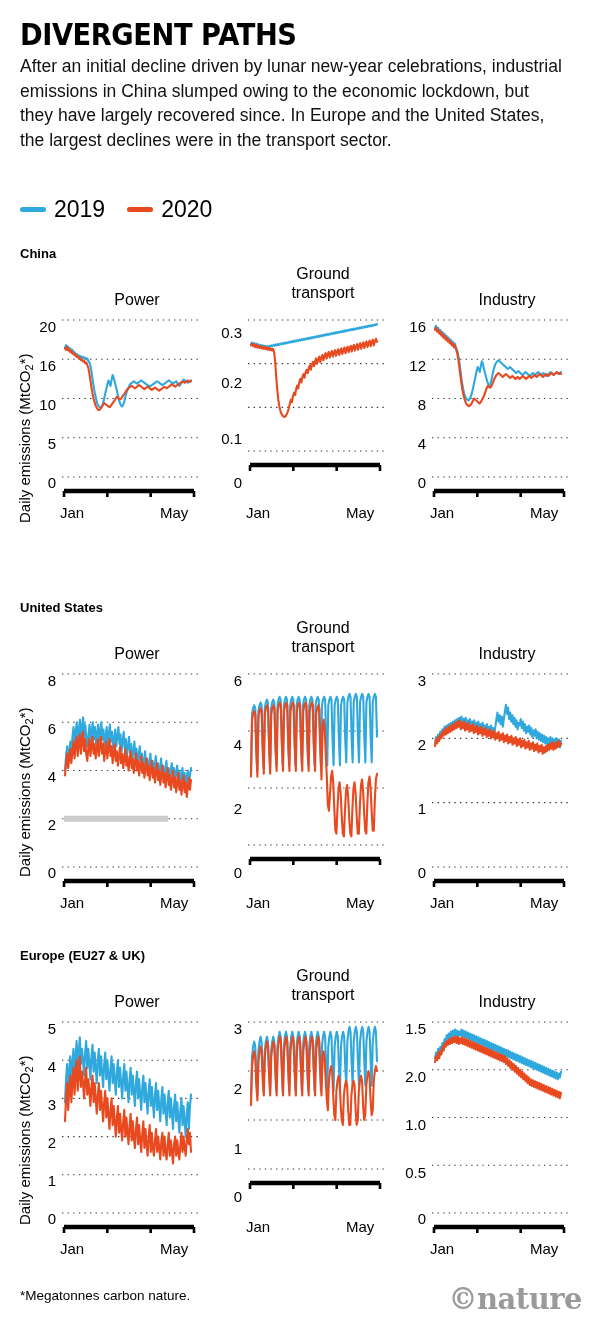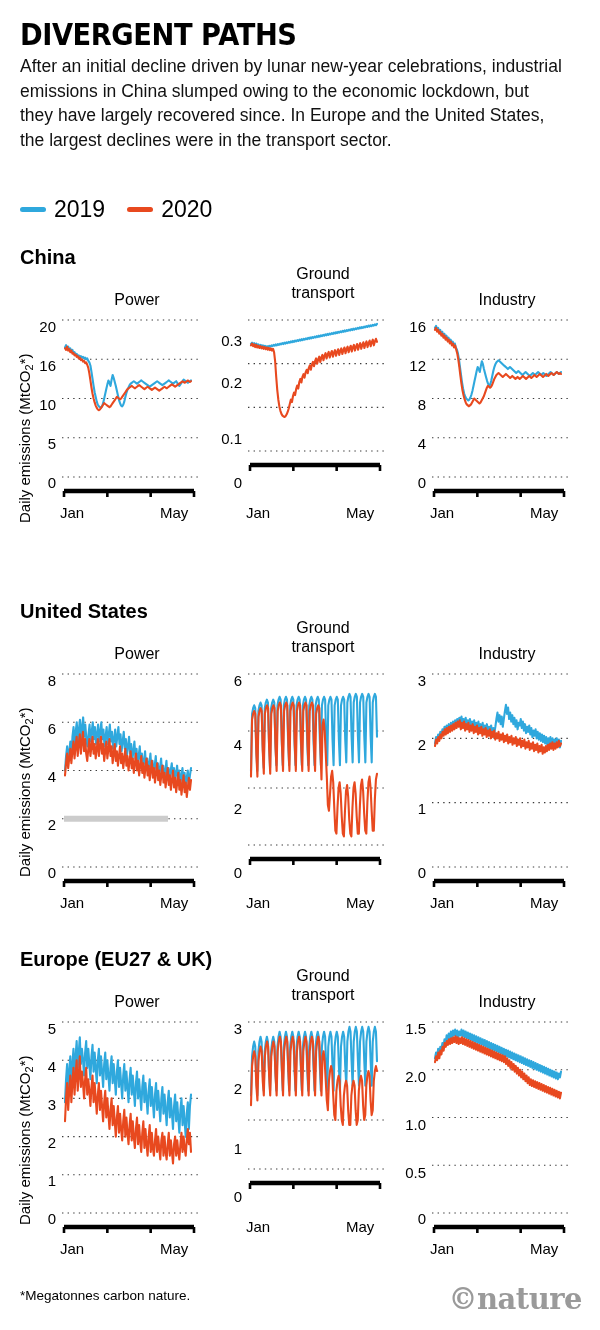--- a/index.html
+++ b/index.html
@@ -70,21 +70,21 @@
   
   .region {
     position: absolute;
     left: 0;
     width: 600px;
   }
   .region-title {
     position: absolute;
     left: 20px;
     top: 0;
-    font-size: 20px;
+    font-size: 13px;
     font-weight: bold;
   }
   .axis-label {
     position: absolute;
     font-size: 15px;
     writing-mode: vertical-rl;
     transform: rotate(180deg);
     white-space: nowrap;
     letter-spacing: 0px;
   }
@@ -186,21 +186,21 @@
       </div>
       <div class="x-label" style="left:-2px; top:214px;">Jan</div>
       <div class="x-label" style="left:98px; top:214px;">May</div>
     </div>
 
     <div class="panel" style="left:248px; top:18px; width:150px;">
       <div class="panel-title">
         <span>Ground</span><br>
         <span>transport</span>
       </div>
-      <div class="tick-label" style="left:-46px; top:68px; width:40px;">0.3</div>
+      <div class="tick-label" style="left:-46px; top:60px; width:40px;">0.3</div>
       <div class="tick-label" style="left:-46px; top:110px; width:40px;">0.2</div>
       <div class="tick-label" style="left:-46px; top:166px; width:40px;">0.1</div>
       <div class="tick-label" style="left:-46px; top:210px; width:40px;">0</div>
       <div class="plot" style="left:0; top:54px;">
         <svg width="138" height="159" viewBox="0 0 138 159">
             <line x1="0" x2="136" y1="89.33333333333333" y2="89.33333333333333" stroke="#3a3a3a" stroke-width="1.1" stroke-dasharray="1.4 4.2" stroke-linecap="butt"></line>
             <line x1="0" x2="136" y1="45.66666666666666" y2="45.66666666666666" stroke="#3a3a3a" stroke-width="1.1" stroke-dasharray="1.4 4.2" stroke-linecap="butt"></line>
             <line x1="0" x2="136" y1="2" y2="2" stroke="#3a3a3a" stroke-width="1.1" stroke-dasharray="1.4 4.2" stroke-linecap="butt"></line>
             <line x1="0" x2="136" y1="133" y2="133" stroke="#3a3a3a" stroke-width="1.1" stroke-dasharray="1.4 4.2"></line>
             <line x1="2" x2="132" y1="147" y2="147" stroke="#000" stroke-width="4.5"></line>

